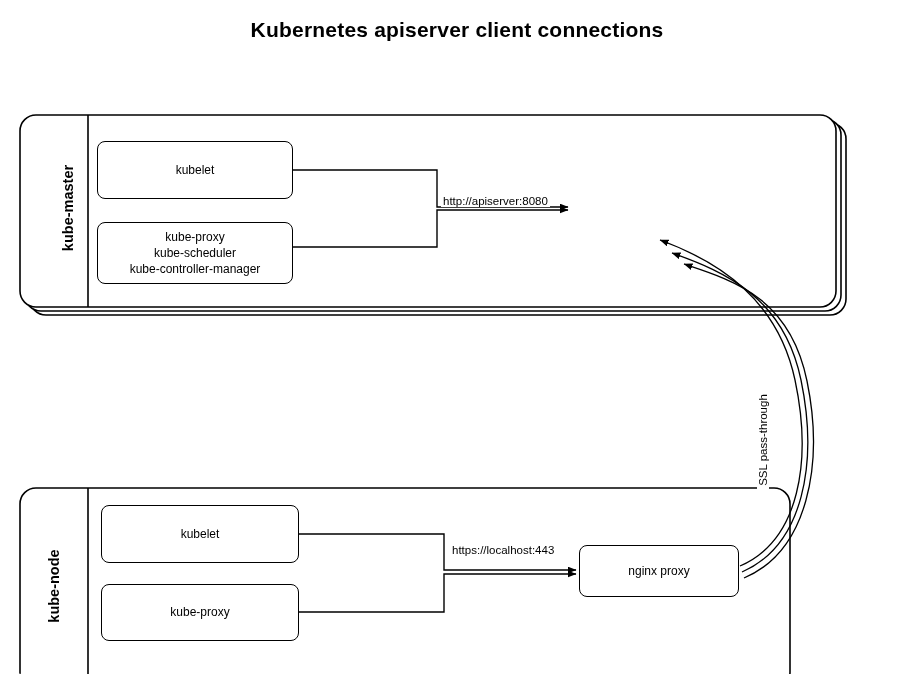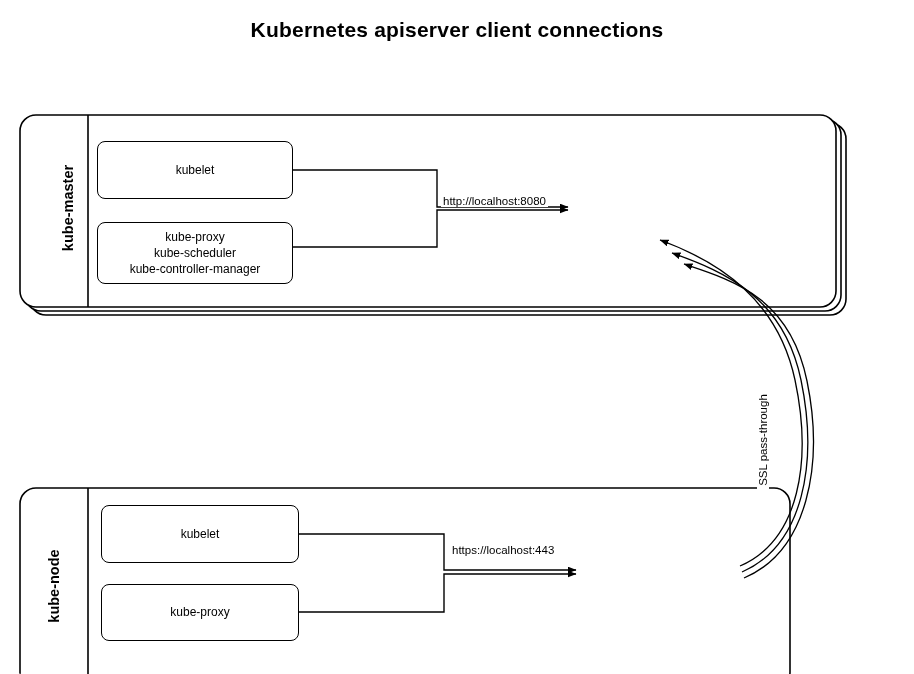--- a/index.html
+++ b/index.html
@@ -136,20 +136,23 @@
 
 
   <div class="node-box" style="left:101px; top:505px; width:198px; height:58px;">
     <span>kubelet</span>
   </div>
 
   <div class="node-box" style="left:101px; top:584px; width:198px; height:57px;">
     <span>kube-proxy</span>
   </div>
 
+  <div class="node-box" style="left:579px; top:545px; width:160px; height:52px;">
+    <span>nginx proxy</span>
+  </div>
 
-  <div class="edge-label" style="left:441px; top:195px;">http://localhost:8080</div>
+  <div class="edge-label" style="left:441px; top:195px;">http://apiserver:8080</div>
 
   <div class="edge-label" style="left:450px; top:544px;">https://localhost:443</div>
 
   <div class="edge-label vertical" style="left:706px; top:434px; width:110px; text-align:center;">SSL pass-through</div>
 
 </div>
 
 </body></html>

